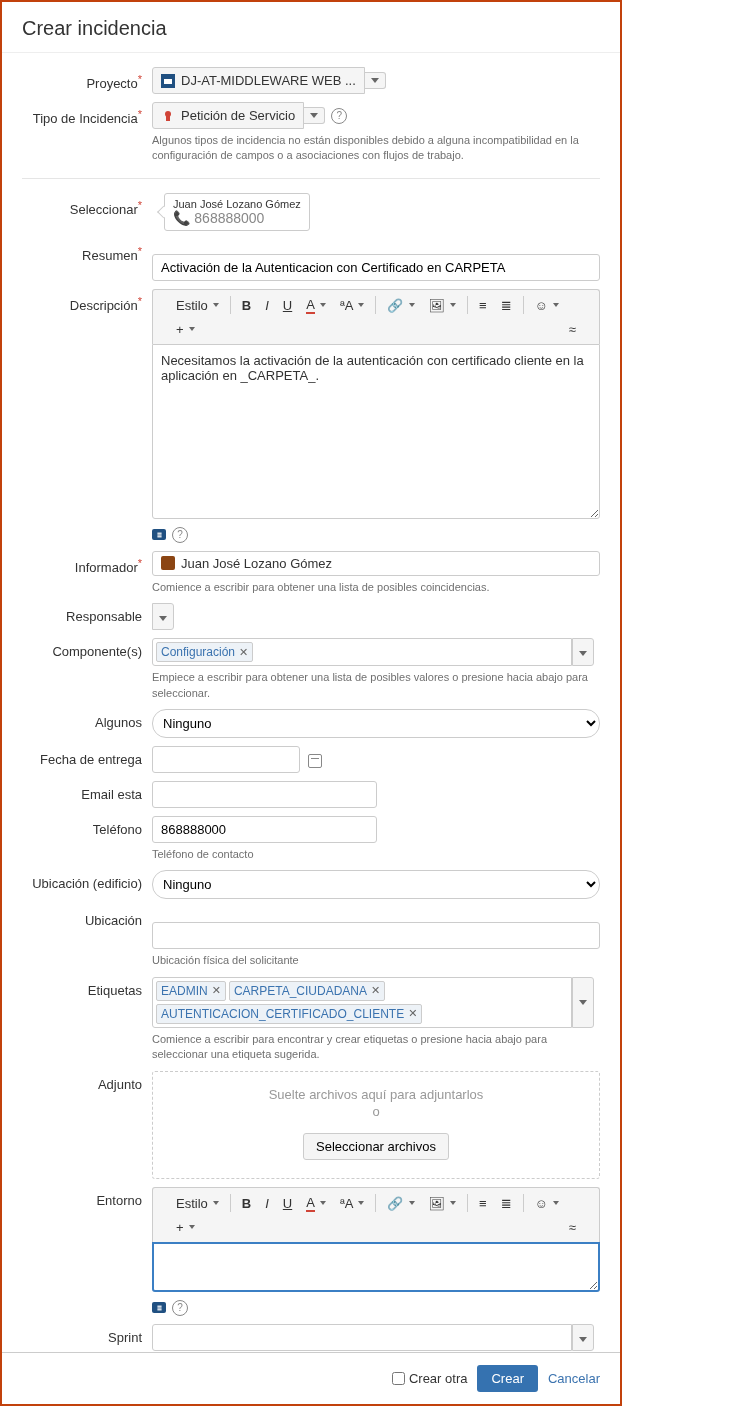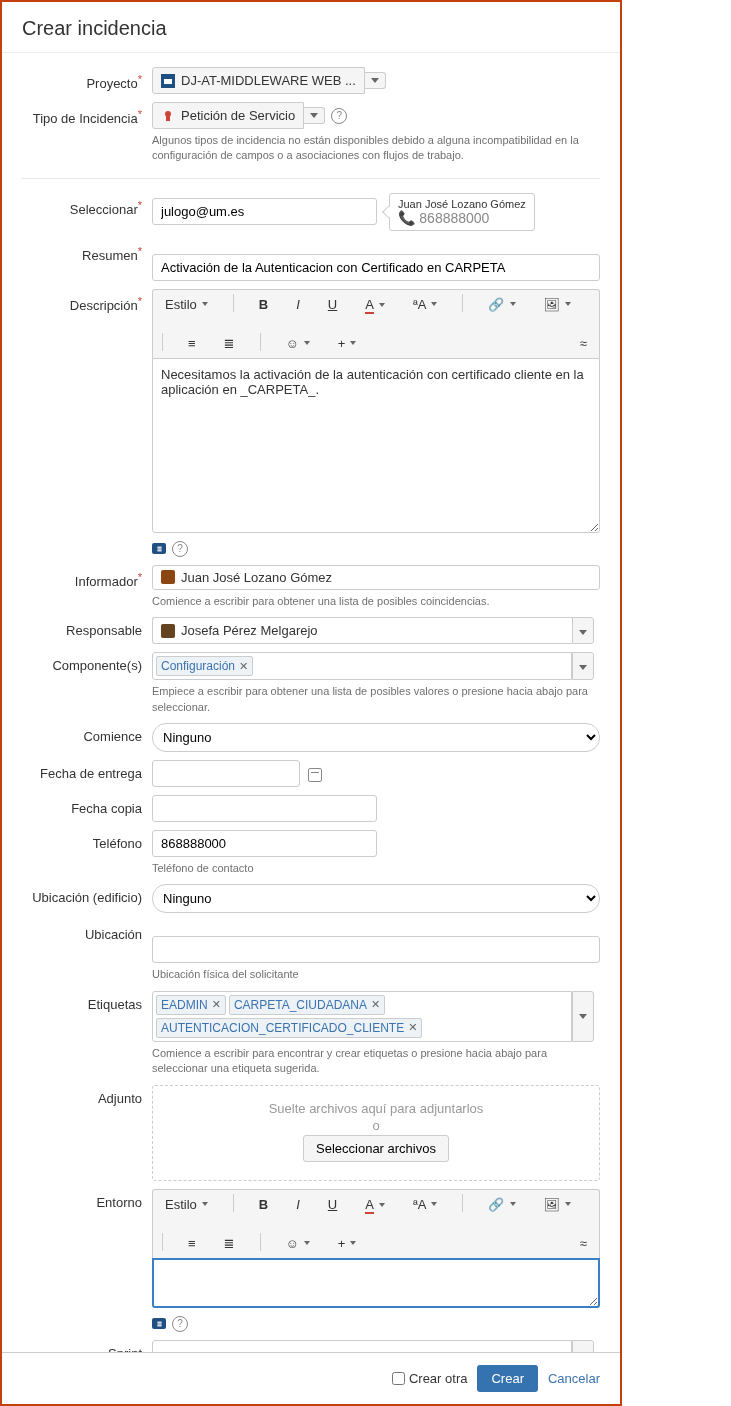--- a/index.html
+++ b/index.html
@@ -24,21 +24,21 @@
   .icon-sq { width: 14px; height: 14px; display: inline-block; }
   .help-icon { width: 16px; height: 16px; border: 1px solid #888; border-radius: 50%; display: inline-flex; align-items: center; justify-content: center; font-size: 10px; color: #888; margin-left: 6px; cursor: pointer; }
   input[type=text] { border: 1px solid #ccc; padding: 5px 8px; font-size: 13px; border-radius: 3px; font-family: inherit; }
   .input-full { width: 100%; max-width: 448px; margin-top: 15px; }
   .input-med { width: 225px; }
   .input-sm { width: 148px; }
   .tooltip-box { display: inline-block; background: #fff; border: 1px solid #ccc; border-radius: 3px; padding: 4px 8px; margin-left: 12px; font-size: 11px; position: relative; }
   .tooltip-box::before { content: ''; position: absolute; left: -6px; top: 50%; transform: translateY(-50%) rotate(45deg); width: 8px; height: 8px; background: #fff; border-left: 1px solid #ccc; border-bottom: 1px solid #ccc; }
   .tooltip-name { color: #333; }
   .tooltip-phone { color: #888; font-size: 14px; }
-  .toolbar { border: 1px solid #ccc; border-bottom: none; background: #f5f5f5; padding: 4px 6px; display: flex; align-items: flex-start; gap: 16px; border-radius: 3px 3px 0 0; flex-wrap: wrap; }
+  .toolbar { border: 1px solid #ccc; border-bottom: none; background: #f5f5f5; padding: 4px 17px; display: flex; align-items: center; gap: 2px; border-radius: 3px 3px 0 0; flex-wrap: wrap; }
   .tb-btn { padding: 3px 6px; border: none; background: transparent; cursor: pointer; font-size: 13px; color: #333; border-radius: 2px; display: inline-flex; align-items: center; gap: 2px; }
   .tb-sep { width: 1px; height: 18px; background: #ccc; margin: 0 3px; }
   .tb-dd::after { content: ''; display: inline-block; border-top: 4px solid #666; border-left: 3px solid transparent; border-right: 3px solid transparent; margin-left: 3px; }
   .tb-underline-red { border-bottom: 2px solid #d04437; }
   .textarea-box { border: 1px solid #ccc; padding: 8px; font-size: 13px; min-height: 175px; resize: vertical; border-radius: 0 0 3px 3px; width: 100%; font-family: inherit; color: #333; }
   .textarea-box-sm { min-height: 40px; border: 2px solid #3b7fc4; }
   .below-editor { display: flex; align-items: center; gap: 4px; margin-top: 5px; }
   .tiny-box { width: 14px; height: 11px; background: #205081; border-radius: 2px; display: inline-flex; align-items: center; justify-content: center; }
   .tiny-box::before { content: ''; width: 7px; height: 2px; background: #fff; box-shadow: 0 -3px 0 #fff, 0 3px 0 #fff; transform: scale(0.6); }
   .person-select { border: 1px solid #ccc; padding: 4px 8px; border-radius: 3px; display: flex; align-items: center; gap: 6px; width: 448px; }
@@ -48,21 +48,21 @@
   .dd-box { border: 1px solid #ccc; padding: 5px 6px; background: #f5f5f5; border-radius: 0 3px 3px 0; cursor: pointer; }
   .multi-select { border: 1px solid #ccc; padding: 3px; border-radius: 3px 0 0 3px; width: 420px; min-height: 28px; display: flex; flex-wrap: wrap; gap: 3px; align-items: center; }
   .tag { background: #edf2f7; border: 1px solid #ccc; padding: 2px 4px; font-size: 12px; color: #3b73af; border-radius: 2px; display: inline-flex; align-items: center; gap: 4px; }
   .tag-x { color: #666; cursor: pointer; font-size: 11px; }
   select.native { border: 1px solid #ccc; padding: 5px 6px; font-size: 13px; border-radius: 14px; width: 448px; background: #fff; }
   .hr-sep { border: none; border-top: 1px solid #e5e5e5; margin: 10px 20px; }
   .cal-icon { width: 14px; height: 14px; border: 1px solid #888; border-radius: 2px; display: inline-block; margin-left: 4px; cursor: pointer; vertical-align: middle; position: relative; }
   .cal-icon::before { content:''; position:absolute; top:3px; left:2px; right:2px; height:1px; background:#888; }
   .dropzone { border: 1px dashed #ccc; padding: 15px 20px 18px; text-align: center; width: 100%; max-width: 540px; border-radius: 3px; }
   .dz-text { color: #999; font-size: 13px; margin-bottom: 2px; }
-  .dz-btn { border: 1px solid #ccc; background: #f5f5f5; padding: 5px 12px; font-size: 13px; border-radius: 3px; cursor: pointer; margin-top: 0; text-align: center; }
+  .dz-btn { border: 1px solid #ccc; background: #f5f5f5; padding: 5px 12px; font-size: 13px; border-radius: 3px; cursor: pointer; margin-top: 12px; text-align: center; }
   .modal-footer { border-top: 1px solid #ccc; padding: 12px 20px; display: flex; justify-content: flex-end; align-items: center; gap: 10px; background: #fff; }
   .chk-label { font-size: 13px; color: #333; display: flex; align-items: center; gap: 4px; }
   .btn-primary { background: #3572b0; color: #fff; border: none; padding: 6px 14px; font-size: 13px; border-radius: 3px; cursor: pointer; }
   .btn-link { color: #3b73af; background: none; border: none; font-size: 13px; cursor: pointer; }
   .btn-cancel { color: #3b73af; }
   .tb-restore { margin-left: auto; }
   .flex-row { display: flex; }
 </style>
 </head>
 <body>
@@ -118,21 +118,20 @@
         </div>
         <div class="hint hint-wide">Algunos tipos de incidencia no están disponibles debido a alguna incompatibilidad en la configuración de campos o a asociaciones con flujos de trabajo.</div>
       </div>
     </div>
 
     <hr class="hr-sep">
 
     <div class="form-row">
       <div class="form-label"><span>Seleccionar</span><span class="required">*</span></div>
       <div class="form-content" style="display:flex;align-items:center;">
-        <input type="text" class="input-med" value="julogo@um.es" style="">
         <div class="tooltip-box">
           <div class="tooltip-name">Juan José Lozano Gómez</div>
           <div class="tooltip-phone">📞 <span>868888000</span></div>
         </div>
       </div>
     </div>
 
     <div class="form-row">
       <div class="form-label"><span>Resumen</span><span class="required">*</span></div>
       <div class="form-content">
@@ -200,24 +199,20 @@
           <span>Juan José Lozano Gómez</span>
         </div>
         <div class="hint">Comience a escribir para obtener una lista de posibles coincidencias.</div>
       </div>
     </div>
 
     <div class="form-row">
       <div class="form-label">Responsable</div>
       <div class="form-content">
         <div class="flex-row">
-          <div class="person-select with-dd">
-            <span class="avatar2"></span>
-            <span>Josefa Pérez Melgarejo</span>
-          </div>
           <div class="dd-box"><svg width="8" height="5" viewBox="0 0 8 5">
                 <path d="M0 0 L4 5 L8 0 Z" fill="#666"></path>
               </svg></div>
         </div>
       </div>
     </div>
 
     <div class="form-row">
       <div class="form-label">Componente(s)</div>
       <div class="form-content">
@@ -230,38 +225,38 @@
           </div>
           <div class="dd-box"><svg width="8" height="5" viewBox="0 0 8 5">
                 <path d="M0 0 L4 5 L8 0 Z" fill="#666"></path>
               </svg></div>
         </div>
         <div class="hint hint-wide">Empiece a escribir para obtener una lista de posibles valores o presione hacia abajo para seleccionar.</div>
       </div>
     </div>
 
     <div class="form-row">
-      <div class="form-label">Comience</div>
+      <div class="form-label">Algunos</div>
       <div class="form-content">
         <select class="native">
           <option>Ninguno</option>
         </select>
       </div>
     </div>
 
     <div class="form-row">
       <div class="form-label">Fecha de entrega</div>
       <div class="form-content">
         <input type="text" class="input-sm" value="" style="">
         <span class="cal-icon"></span>
       </div>
     </div>
 
     <div class="form-row">
-      <div class="form-label">Fecha copia</div>
+      <div class="form-label">Email esta</div>
       <div class="form-content">
         <input type="text" class="input-med" value="" style="">
       </div>
     </div>
 
     <div class="form-row">
       <div class="form-label">Teléfono</div>
       <div class="form-content">
         <input type="text" class="input-med" value="868888000" style="">
         <div class="hint">Teléfono de contacto</div>

